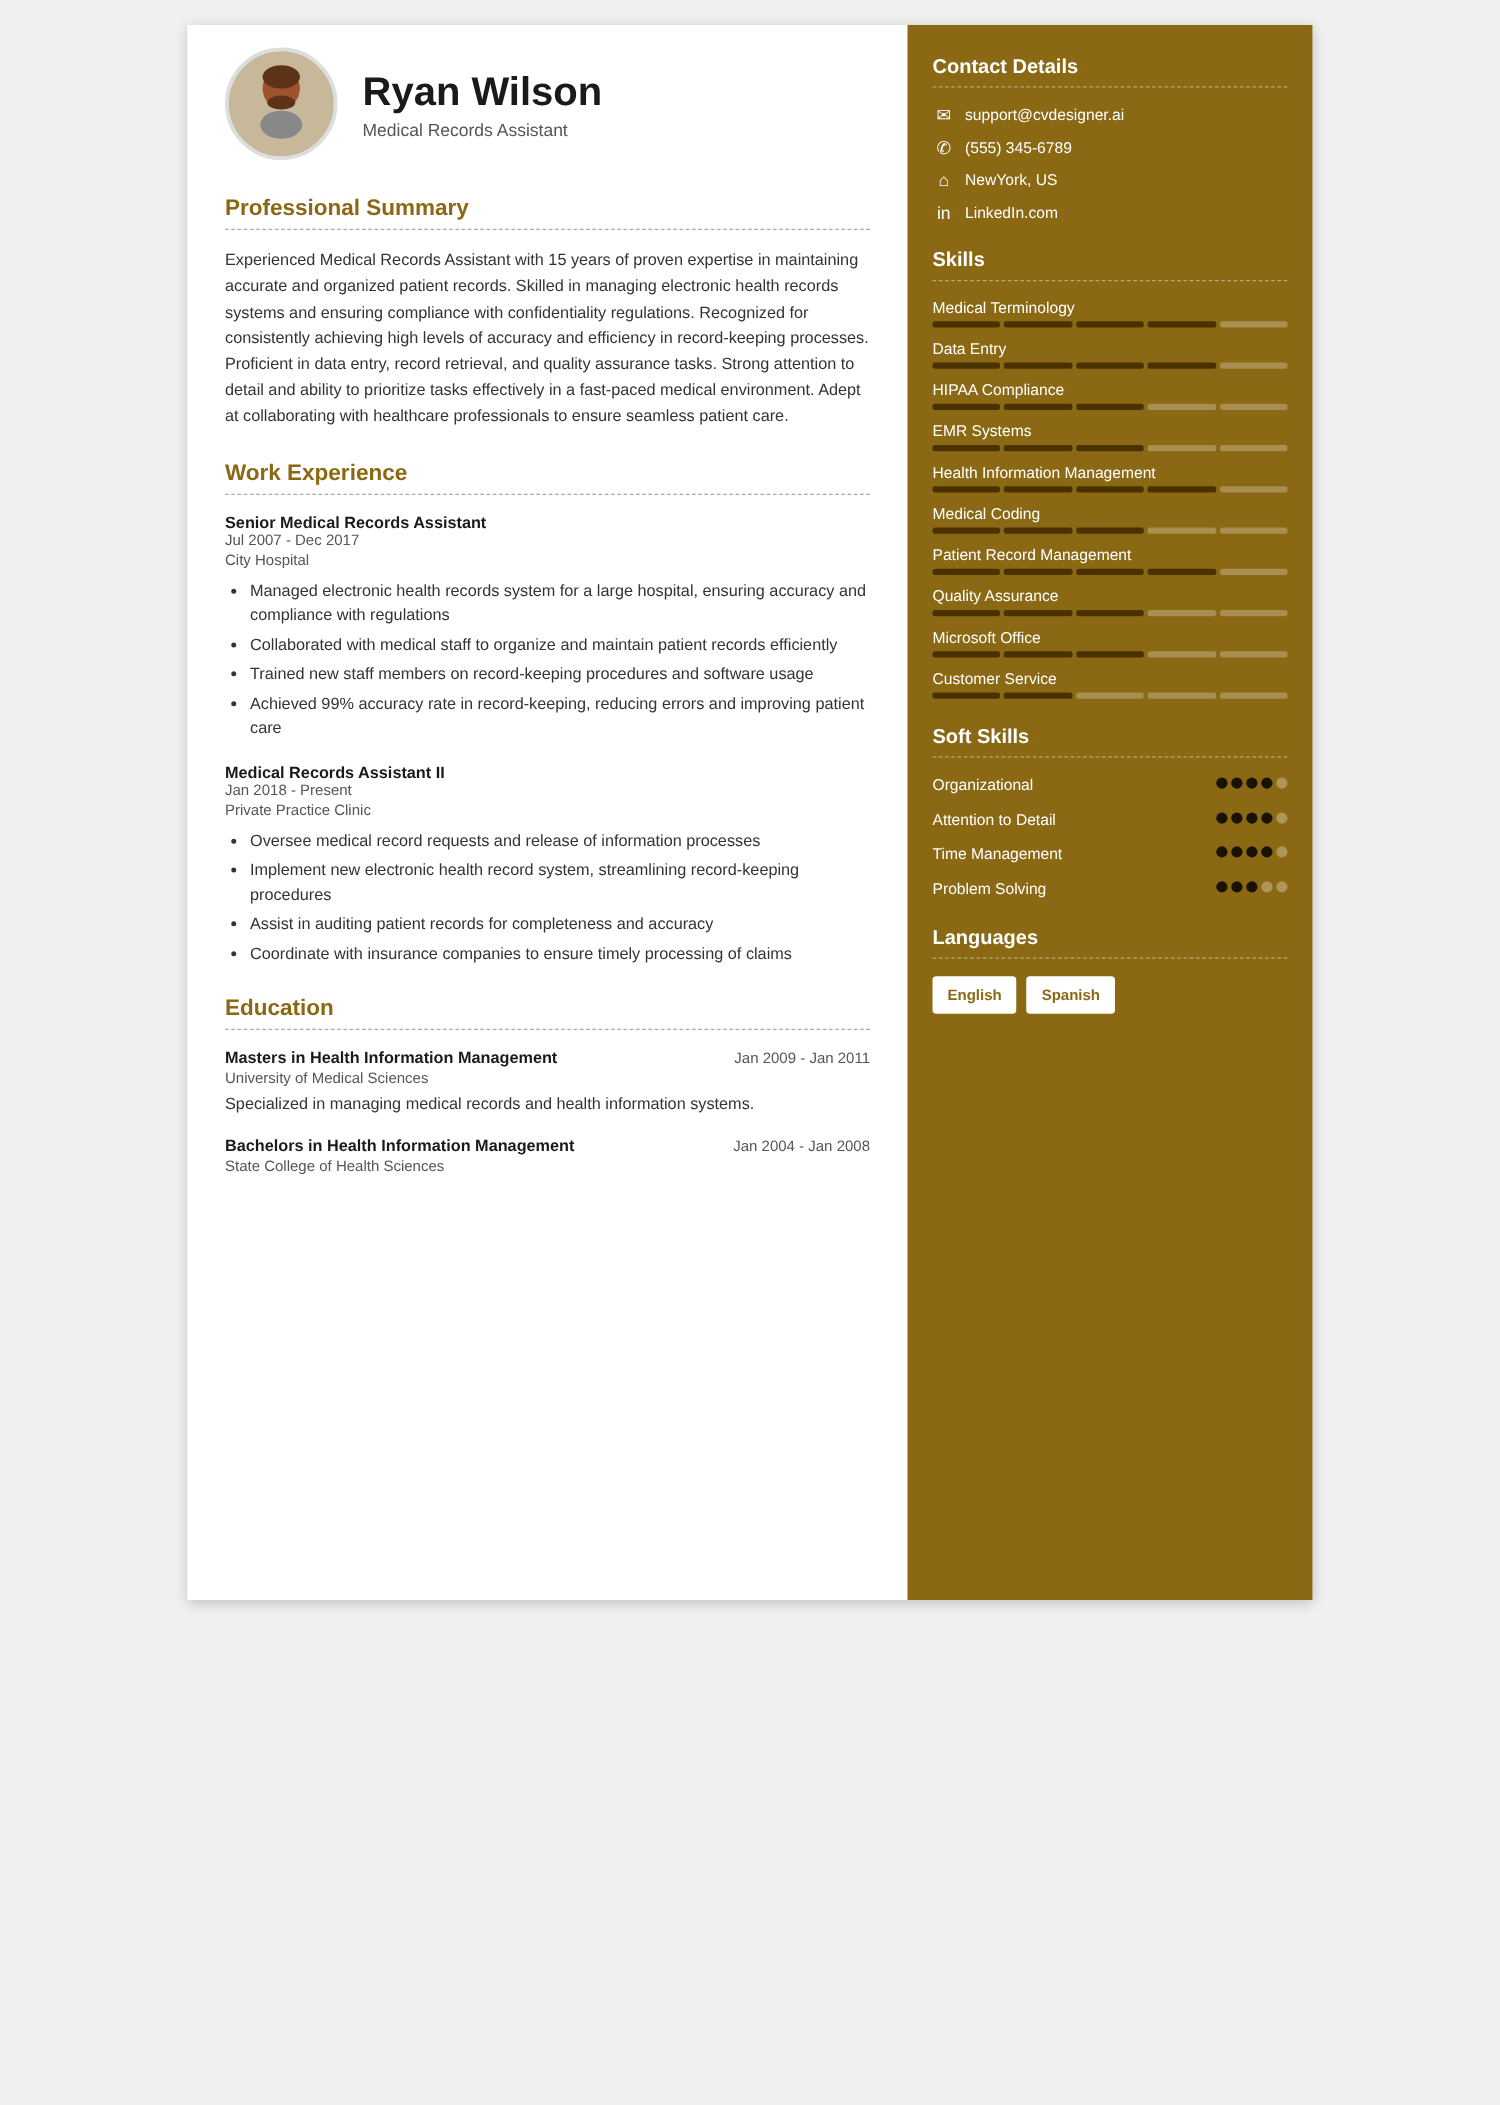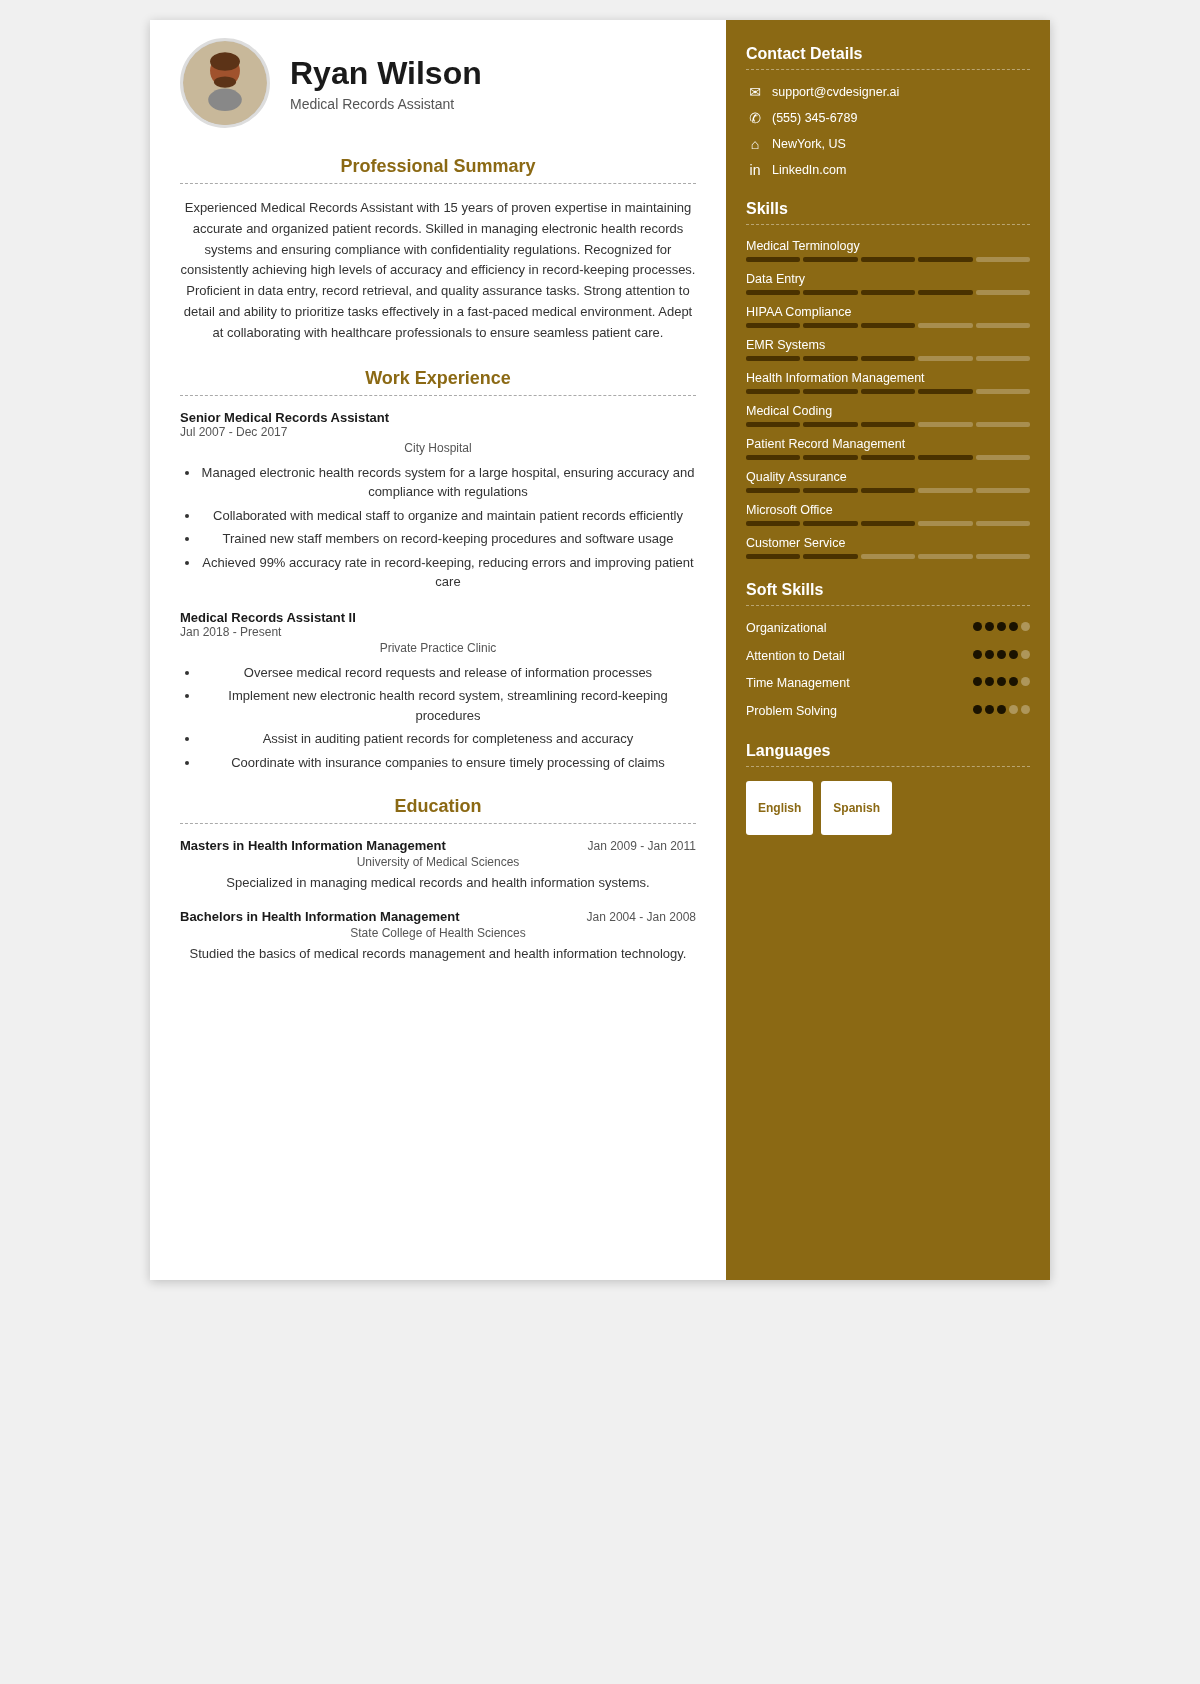--- a/index.html
+++ b/index.html
@@ -76,21 +76,21 @@
       margin-bottom: 6px;
       margin-top: 0;
     }
     .section-divider {
       border: none;
       border-top: 1px dashed #aaa;
       margin-bottom: 14px;
     }
 
     
-    .section { margin-bottom: 24px; text-align: center; }
+    .section { margin-bottom: 24px; }
     .section p {
       font-size: 13px;
       color: #333;
       line-height: 1.6;
     }
 
     
     .job { margin-bottom: 18px; }
     .job-header {
       display: flex;
@@ -226,21 +226,21 @@
       border-radius: 50%;
     }
     .dot-filled { background: #1a1200; }
     .dot-empty { background: rgba(255,255,255,0.3); }
 
     
     .languages-container { display: flex; gap: 8px; flex-wrap: wrap; }
     .language-tag {
       background: white;
       color: #8B6914;
-      padding: 20px 12px;
+      padding: 8px 12px;
       border-radius: 3px;
       font-size: 12px;
       font-weight: bold;
     }
 
     .right-section { margin-bottom: 22px; }
   </style>
 </head>
 <body>
 
@@ -321,21 +321,20 @@
         <div class="edu-school">University of Medical Sciences</div>
         <div class="edu-desc">Specialized in managing medical records and health information systems.</div>
       </div>
 
       <div class="edu-item">
         <div class="edu-header">
           <span class="edu-degree">Bachelors in Health Information Management</span>
           <span class="edu-date">Jan 2004 - Jan 2008</span>
         </div>
         <div class="edu-school">State College of Health Sciences</div>
-        <div class="edu-desc">Studied the basics of medical records management and health information technology.</div>
       </div>
     </div>
 
   </div>
 
   <div class="right-col">
 
     <div class="right-section">
       <h2 class="right-section-title">Contact Details</h2>
       <hr class="right-divider">

